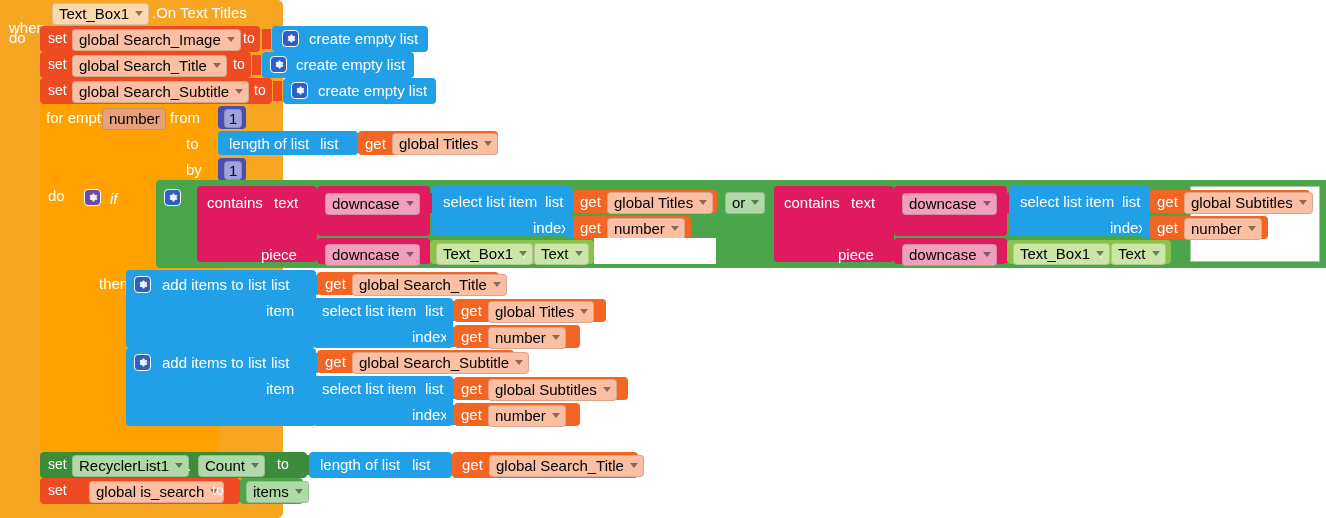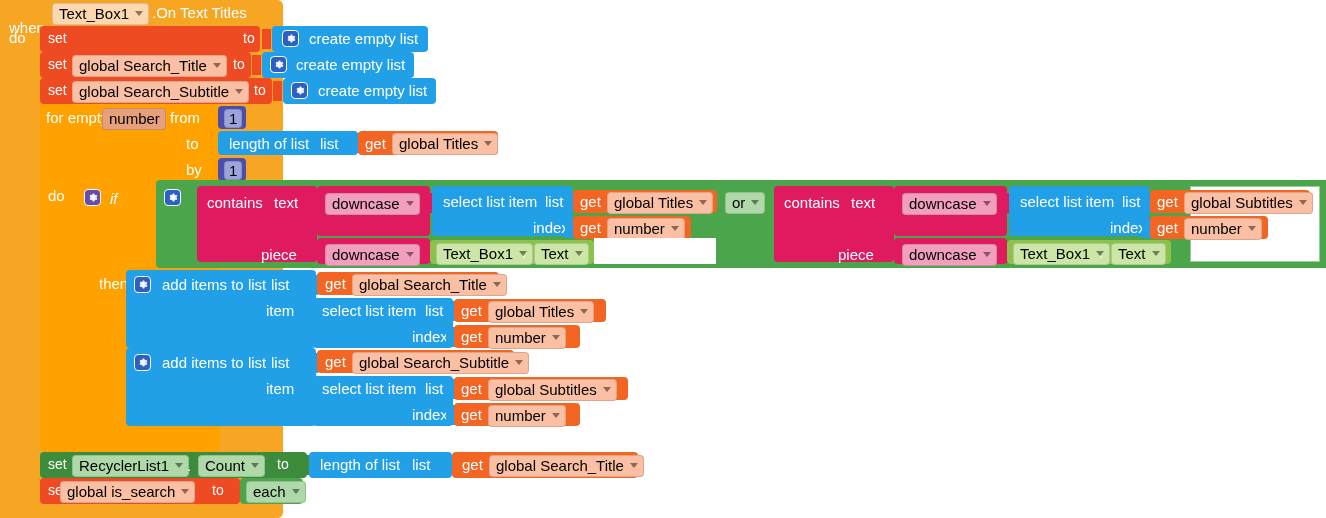--- a/index.html
+++ b/index.html
@@ -85,20 +85,24 @@
     <span>Text_Box1</span>
     <span class="caret"></span>
   </div>
 
   <div class="blk lbl" style="left:152px;top:5px;">.On Text Titles</div>
 
   <div class="blk lbl" style="left:9px;top:30px;">do</div>
 
   <div class="blk body-sm c-set" style="left:40px;top:26px;width:220px;height:26px;"></div>
   <div class="blk lbl" style="left:48px;top:31px;font-size:14px;">set</div>
+  <div class="blk field c-setfield" style="left:72px;top:29px;">
+    <span>global Search_Image</span>
+    <span class="caret"></span>
+  </div>
   <div class="blk lbl" style="left:243px;top:31px;font-size:14px;">to</div>
   <div class="blk c-set sock" style="left:262px;top:29px;"></div>
 
   <div class="blk body-sm c-list" style="left:272px;top:26px;width:156px;height:26px;"></div>
   <div class="blk gear" style="left:282px;top:30px;background:#2B60C4;border:1px solid #ffffff;border-radius:4px;">
     <svg width="11" height="11" viewBox="0 0 16 16">
         <path fill="#fff" d="M8 5.2A2.8 2.8 0 1 0 8 10.8 2.8 2.8 0 0 0 8 5.2zm0 4.2A1.4 1.4 0 1 1 8 6.6a1.4 1.4 0 0 1 0 2.8z"></path>
         <path fill="#fff" d="M14 8a6 6 0 0 0-.1-1l1.2-.9-1.2-2-1.4.5a6 6 0 0 0-1.7-1L10.6 2h-2.3l-.3 1.5a6 6 0 0 0-1.7 1l-1.4-.5-1.2 2 1.2.9a6 6 0 0 0 0 2l-1.2.9 1.2 2 1.4-.5a6 6 0 0 0 1.7 1l.3 1.5h2.3l.3-1.5a6 6 0 0 0 1.7-1l1.4.5 1.2-2-1.2-.9c.06-.33.1-.66.1-1z" opacity=".9"></path>
       </svg>
   </div>
@@ -416,28 +420,28 @@
 
   <div class="blk body-sm c-var" style="left:452px;top:452px;width:186px;height:26px;"></div>
   <div class="blk lbl" style="left:462px;top:457px;">get</div>
   <div class="blk field c-varfield" style="left:489px;top:455px;">
     <span>global Search_Title</span>
     <span class="caret"></span>
   </div>
 
   <div class="blk body-sm c-set" style="left:40px;top:478px;width:200px;height:26px;"></div>
   <div class="blk lbl" style="left:48px;top:483px;font-size:14px;">set</div>
-  <div class="blk field c-setfield" style="left:60px;top:481px;">
+  <div class="blk field c-setfield" style="left:89px;top:481px;">
     <span>global is_search</span>
     <span class="caret"></span>
   </div>
   <div class="blk lbl" style="left:212px;top:483px;font-size:14px;">to</div>
   <div class="blk c-set sock" style="left:231px;top:481px;"></div>
 
   <div class="blk body-sm c-logic" style="left:240px;top:478px;width:63px;height:26px;"></div>
   <div class="blk field c-logicfld" style="left:246px;top:481px;">
-    <span>each</span>
+    <span>items</span>
     <span class="caret"></span>
   </div>
 
   <div class="blk c-event" style="left:0;top:504px;width:283px;height:14px;border-radius:0 0 6px 0;"></div>
 
 </div>
 
 </body></html>

